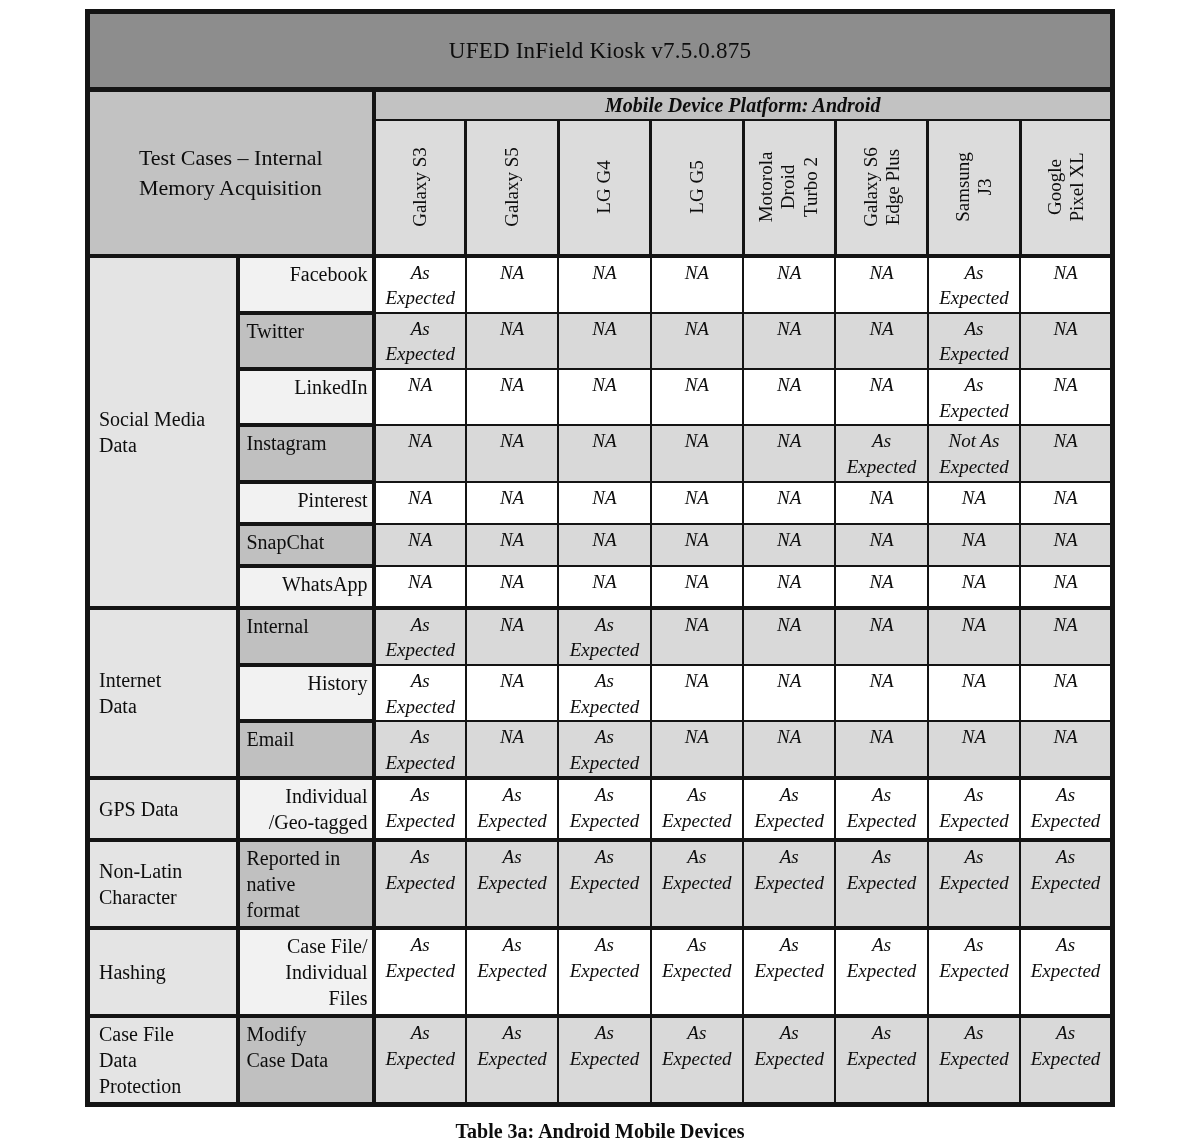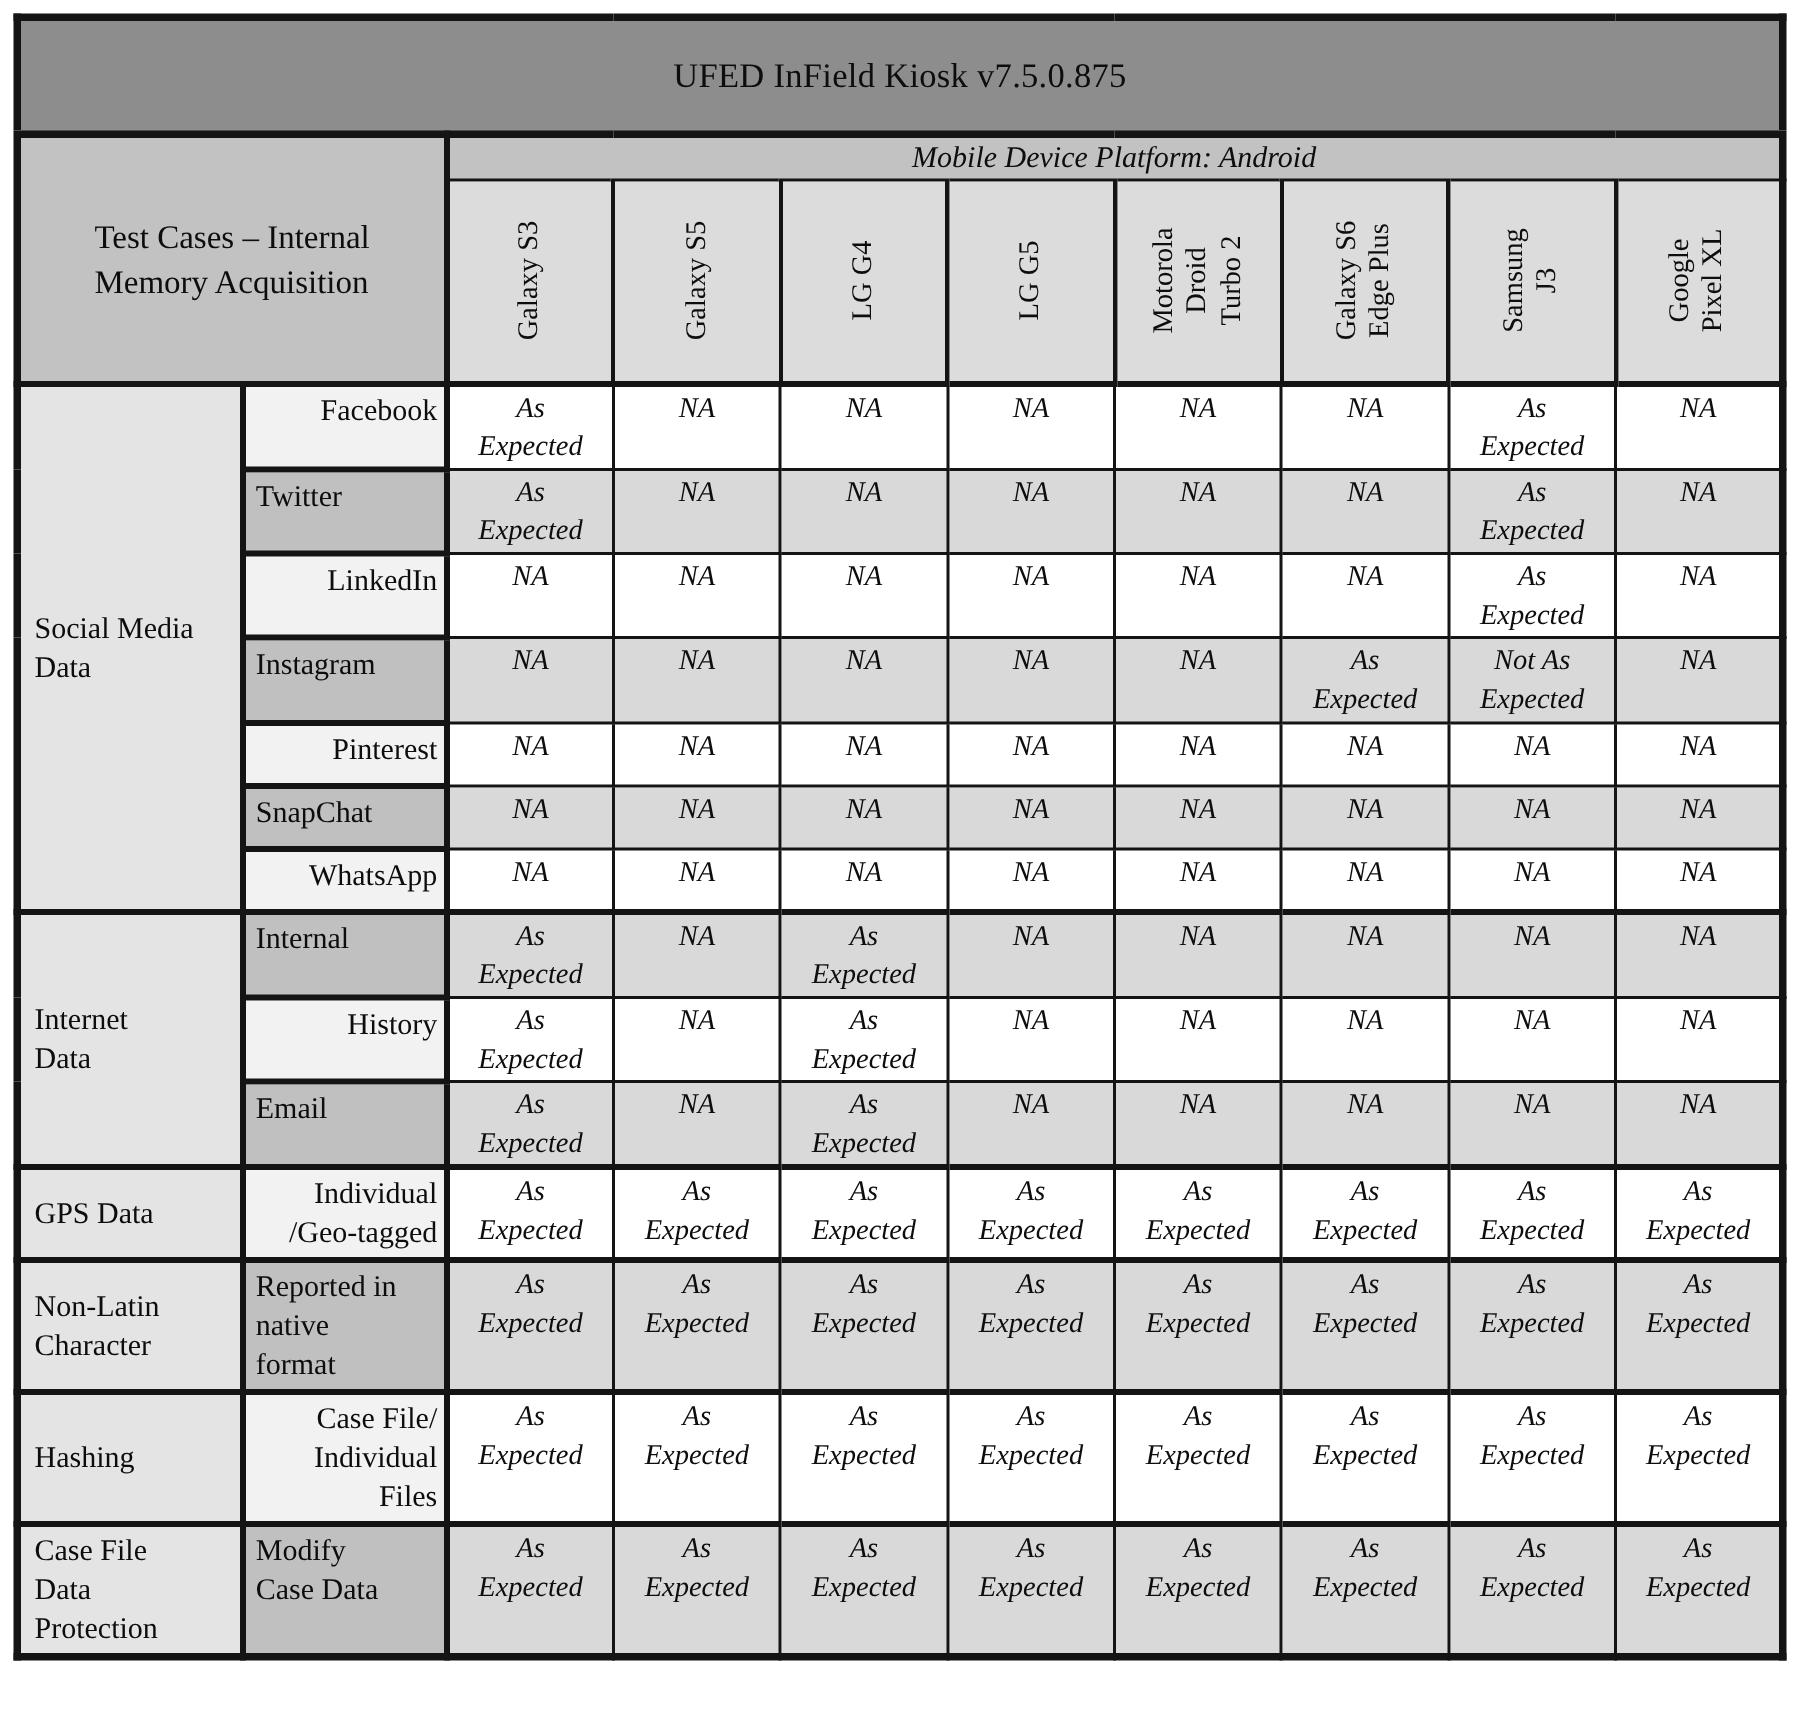--- a/index.html
+++ b/index.html
@@ -16,21 +16,21 @@
   html,body{margin:0;padding:0;background:#ffffff;}
   body{
     font-family:"Liberation Serif","DejaVu Serif",serif;
     color:#0d0d0d;
     width:1200px;
   }
   .page{width:1200px;min-height:1143px;box-sizing:border-box;padding-top:9px;}
   table.results{
     border-collapse:collapse;
     table-layout:fixed;
-    width:1182px;
+    width:1030px;
     margin:0 auto;
     border:5px solid var(--border);
     background:#fff;
   }
   td{
     border:2px solid var(--border);
     overflow:hidden;
     box-sizing:border-box;
   }
   .txt{white-space:pre-line;}
@@ -61,20 +61,21 @@
   }
   
   .platform-cell{
     height:30px;
     background:var(--band);
     text-align:center;
     vertical-align:middle;
     font-style:italic;
     font-size:20px;
     border-bottom-width:2px;
+    font-weight:bold;
   }
   
   .device-cell{
     height:136px;
     background:var(--device-header);
     position:relative;
     border-left-width:3px;
     border-right-width:3px;
     border-bottom-width:4px;
   }
@@ -622,13 +623,14 @@
           </td>
           <td class="data-cell cell-dark">
             <div class="val">As Expected</div>
           </td>
           <td class="data-cell cell-dark">
             <div class="val">As Expected</div>
           </td>
         </tr>
       </tbody>
     </table>
+  <div class="caption">Table 3a: Android Mobile Devices</div>
 </div>
 
 </body></html>

